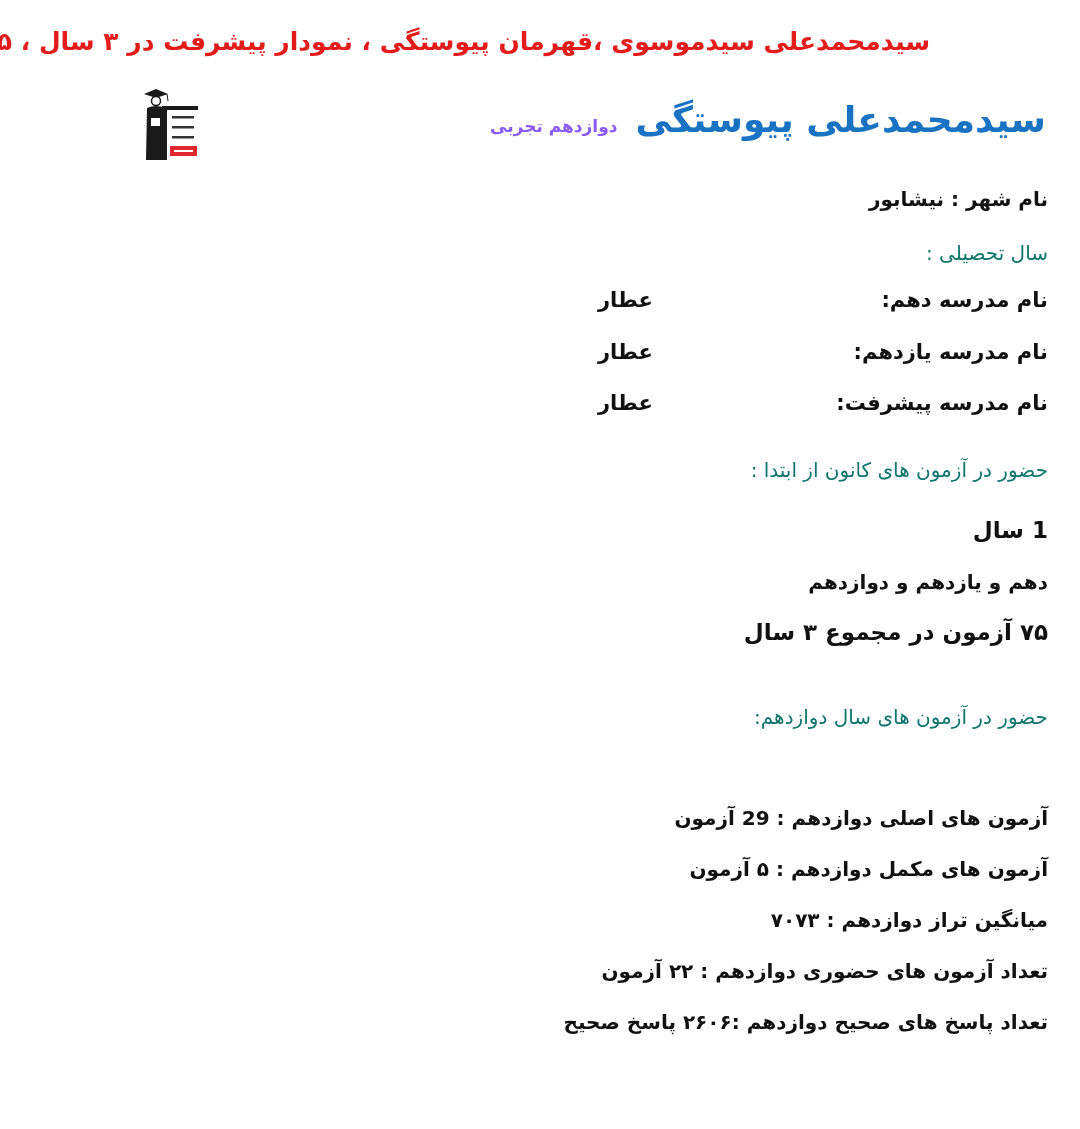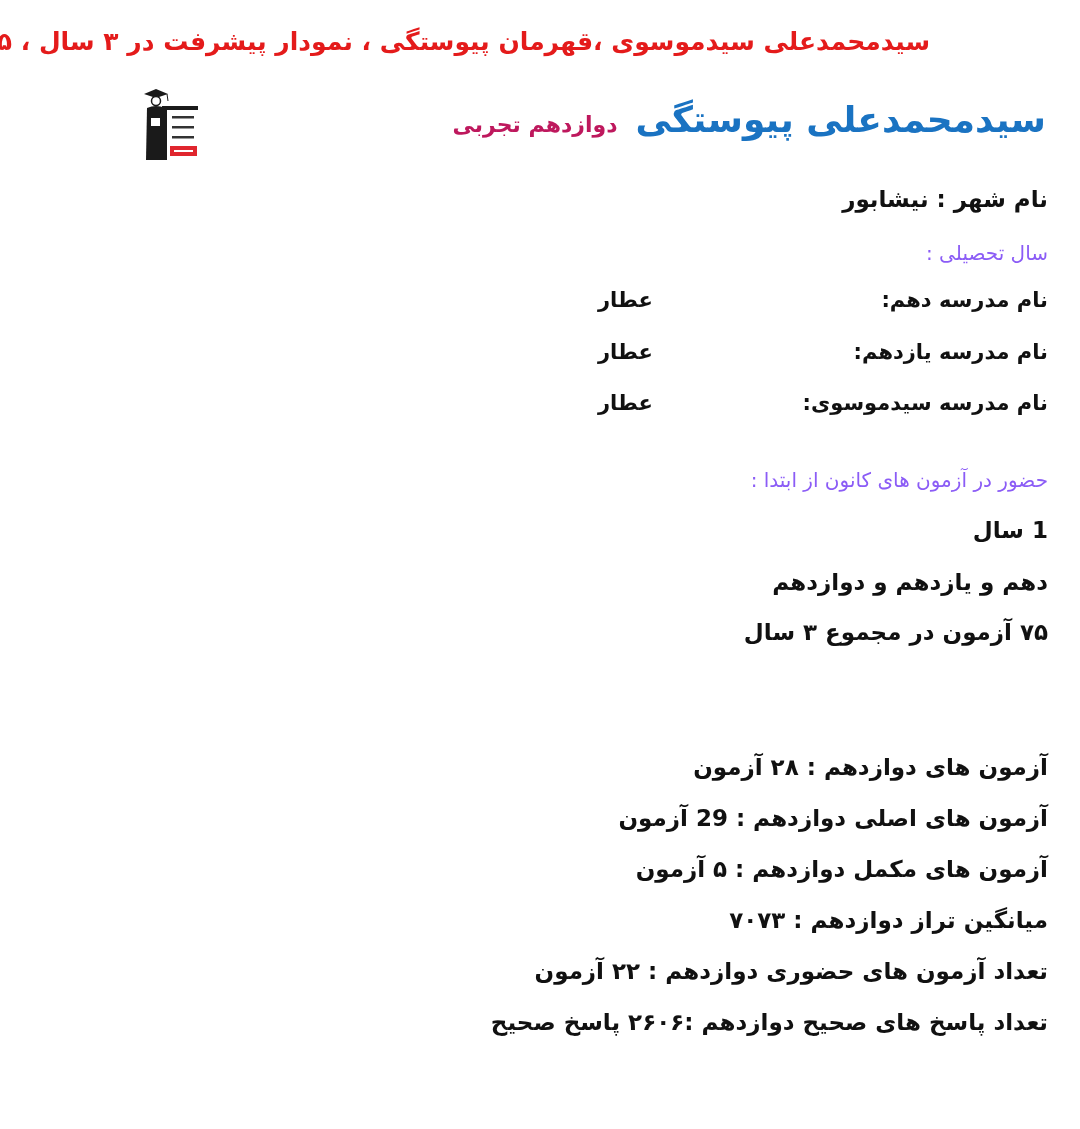--- a/index.html
+++ b/index.html
@@ -18,27 +18,27 @@
     .logo {
       position: absolute; left: 140px; top: 86px; width: 62px; height: 76px;
     }
     .logo svg { width: 62px; height: 76px; display: block; }
 
     .name-row {
       position: absolute; top: 92px; right: 34px; height: 56px;
       display: flex; align-items: baseline; gap: 18px; white-space: nowrap;
     }
     .student-name { color: #1a73c2; font-weight: bold; font-size: 36px; line-height: 56px; }
-    .student-grade { color: #be185d; font-weight: bold; font-size: 22px; line-height: 56px; }
+    .student-grade { color: #8b5cf6; font-weight: bold; font-size: 17px; line-height: 56px; }
 
     .line {
       position: absolute; right: 32px; white-space: nowrap;
-      font-weight: bold; font-size: 23px; color: #111111; line-height: 34px;
+      font-weight: bold; font-size: 20px; color: #111111; line-height: 34px;
     }
-    .line.red { color: #8b5cf6; font-weight: normal; font-size: 20px; }
+    .line.red { color: #0f766e; font-weight: normal; font-size: 20px; }
     .line.big { font-size: 23px; }
 
     .school-row {
       position: absolute; right: 32px; width: 450px; height: 34px;
       display: flex; justify-content: space-between; align-items: center;
       font-weight: bold; font-size: 21px; color: #111111; white-space: nowrap;
     }
   </style>
 </head>
 <body>
@@ -80,29 +80,29 @@
 
   <div class="school-row" style="top:283px;">
     <span>نام مدرسه دهم:</span>
     <span>عطار</span>
   </div>
   <div class="school-row" style="top:335px;">
     <span>نام مدرسه یازدهم:</span>
     <span>عطار</span>
   </div>
   <div class="school-row" style="top:386px;">
-    <span>نام مدرسه سیدموسوی:</span>
+    <span>نام مدرسه پیشرفت:</span>
     <span>عطار</span>
   </div>
 
-  <div class="line red" style="top:463px;">حضور در آزمون های کانون از ابتدا :</div>
+  <div class="line red" style="top:453px;">حضور در آزمون های کانون از ابتدا :</div>
   <div class="line big" style="top:513px;">1 سال</div>
   <div class="line" style="top:565px;">دهم و یازدهم و دوازدهم</div>
   <div class="line big" style="top:615px;">۷۵ آزمون در مجموع ۳ سال</div>
 
-  <div class="line" style="top:750px;">آزمون های دوازدهم : ۲۸ آزمون</div>
+  <div class="line red" style="top:700px;">حضور در آزمون های سال دوازدهم:</div>
   <div class="line" style="top:801px;">آزمون های اصلی دوازدهم : 29 آزمون</div>
   <div class="line" style="top:852px;">آزمون های مکمل دوازدهم : ۵ آزمون</div>
   <div class="line" style="top:903px;">میانگین تراز دوازدهم : ۷۰۷۳</div>
   <div class="line" style="top:954px;">تعداد آزمون های حضوری دوازدهم : ۲۲ آزمون</div>
   <div class="line" style="top:1005px;text-align:right;">تعداد پاسخ های صحیح دوازدهم :۲۶۰۶ پاسخ صحیح</div>
 
 </div>
 
 </body></html>

